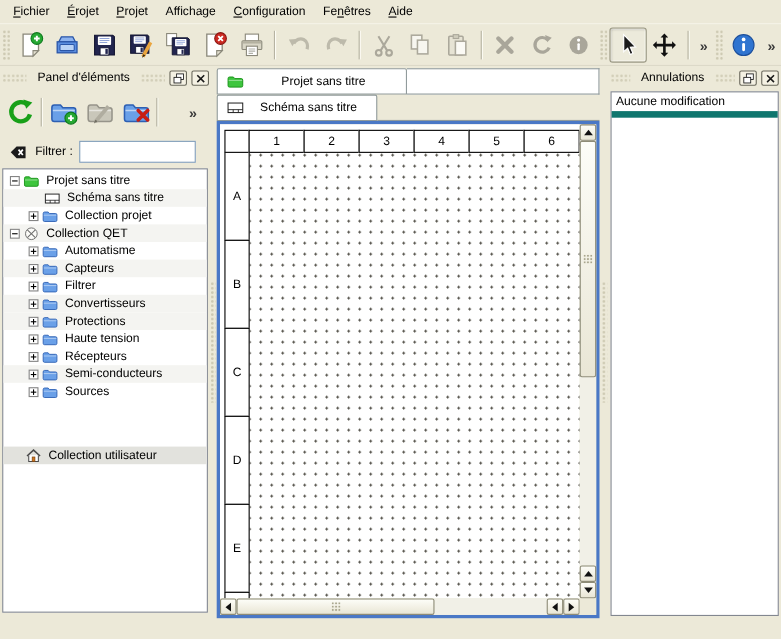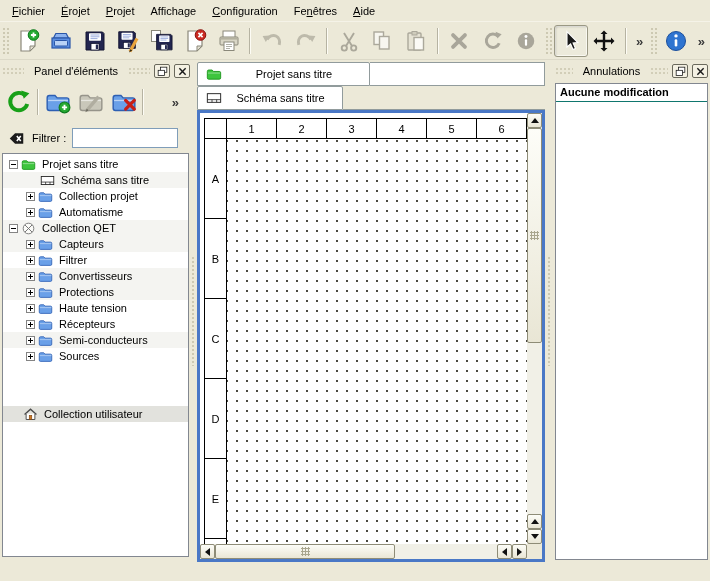--- a/index.html
+++ b/index.html
@@ -104,21 +104,21 @@
   .sb-corner { position:absolute; right:0; bottom:0; width:15px; height:15px; background:#ece9d8; }
 
   
   .vsplit { position:absolute; top:62px; width:6px; height:498px; display:flex; align-items:center; justify-content:center; }
   .vsplit .g { width:5px; height:110px;
       background-image:radial-gradient(#cdc9b2 1px, rgba(0,0,0,0) 1.3px); background-size:4px 4px; }
 
   
   .undo-list { position:absolute; left:555px; top:83px; width:153px; height:477px;
                background:#fff; border:1px solid #828790; }
-  .undo-item { padding:2px 4px 3px 4px; border-bottom:1px solid #0f766e;font-weight:bold; }
+  .undo-item { padding:2px 4px 3px 4px; border-bottom:6px solid #0f766e; }
 </style>
 </head>
 <body>
 
 <svg width="0" height="0" style="position:absolute" aria-hidden="true">
   <defs>
     <symbol id="sym-folder" viewBox="0 0 24 24">
       <path d="M2 8.2q0-2.2 2-2.2h5.2l2 2.2h8.8q2 0 2 2v7.6q0 2-2 2H4q-2 0-2-2z" fill="var(--f,#6aa0e8)" stroke="var(--s,#2d5fb3)" stroke-width="1.3"></path>
       <path d="M2.8 10.6h18.4" stroke="rgba(255,255,255,.55)" stroke-width="1.2"></path>
     </symbol>
@@ -375,36 +375,36 @@
         <span class="tlabel">Schéma sans titre</span>
       </div>
     <div class="trow">
         <span class="ind1"></span>
         <span class="texp plus"></span>
         <span class="ticon"><svg viewBox="0 0 24 24">
             <use href="#sym-folder"></use>
           </svg></span>
         <span class="tlabel">Collection projet</span>
       </div>
-    <div class="trow">
-        <span class="ind1"></span>
-        <span class="texp plus"></span>
-        <span class="ticon"><svg viewBox="0 0 24 24">
-            <use href="#sym-folder"></use>
-          </svg></span>
-        <span class="tlabel">Automatisme</span>
-      </div>
     <div class="trow alt">
         <span class="ind0"></span>
         <span class="texp"></span>
         <span class="ticon"><svg viewBox="0 0 24 24">
             <circle cx="12" cy="12" r="8.5" fill="#fbfbf8" stroke="#6f6f6f" stroke-width="1.4"></circle>
             <path d="M6.2 6.2l11.6 11.6M17.8 6.2L6.2 17.8" stroke="#6f6f6f" stroke-width="1.5"></path>
           </svg></span>
         <span class="tlabel">Collection QET</span>
+      </div>
+    <div class="trow">
+        <span class="ind1"></span>
+        <span class="texp plus"></span>
+        <span class="ticon"><svg viewBox="0 0 24 24">
+            <use href="#sym-folder"></use>
+          </svg></span>
+        <span class="tlabel">Automatisme</span>
       </div>
     <div class="trow alt">
         <span class="ind1"></span>
         <span class="texp plus"></span>
         <span class="ticon"><svg viewBox="0 0 24 24">
             <use href="#sym-folder"></use>
           </svg></span>
         <span class="tlabel">Capteurs</span>
       </div>
     <div class="trow">

